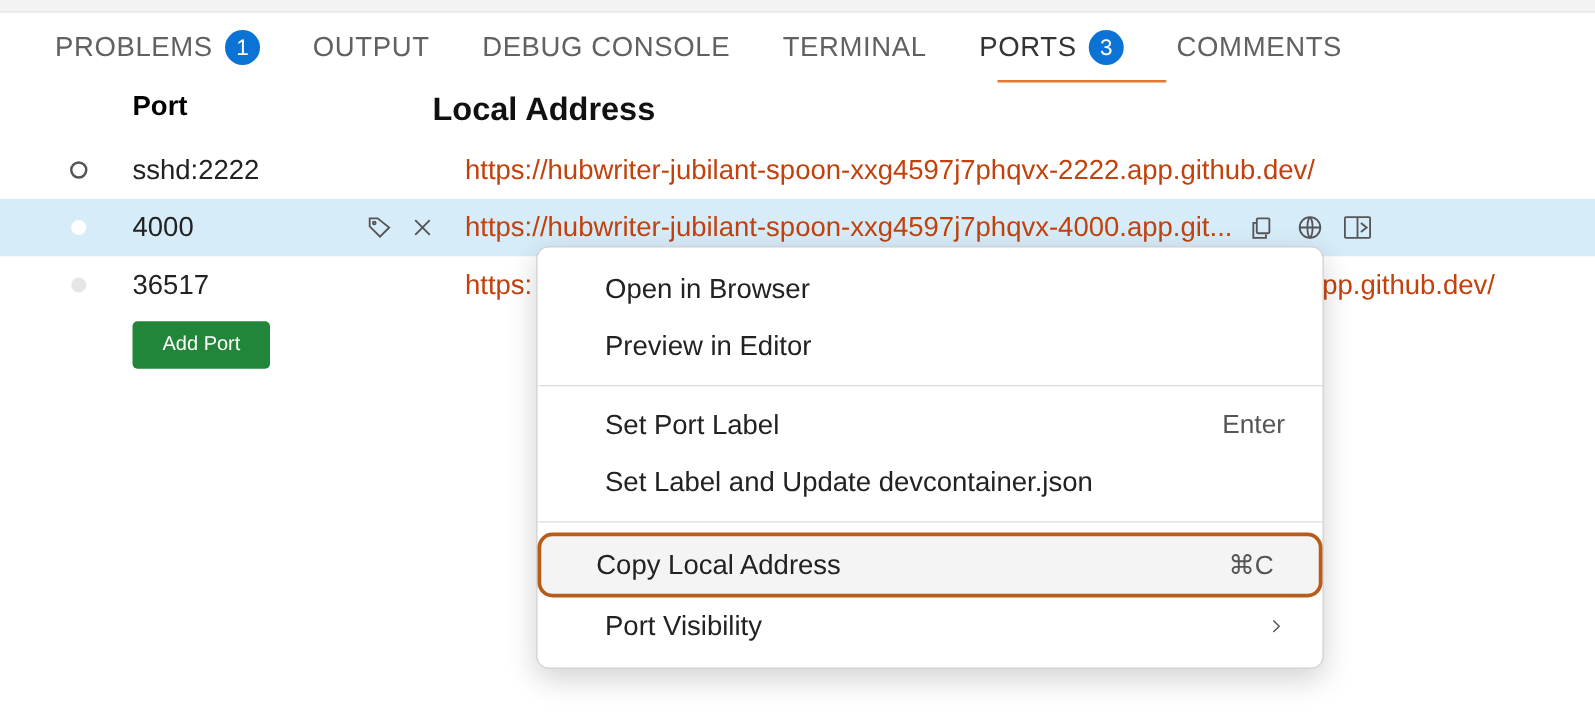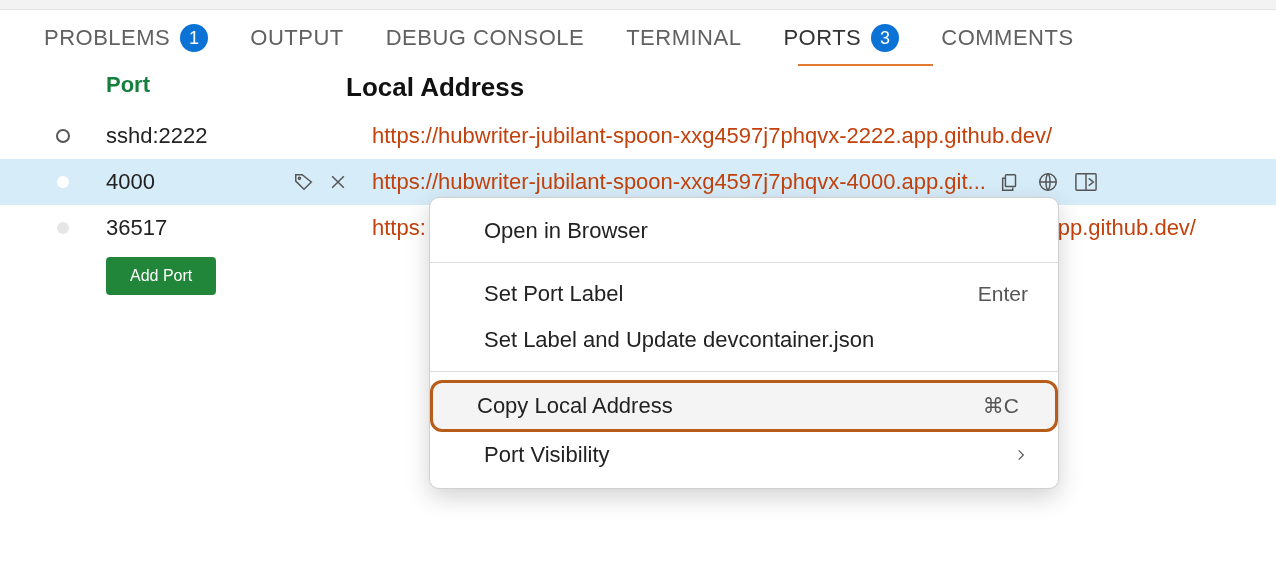--- a/index.html
+++ b/index.html
@@ -62,21 +62,21 @@
   }
   .thead {
     display: flex;
     padding: 10px 0 10px 0;
   }
   .col-port-header { 
     margin-left: 106px;
     width: 240px;
     font-weight: 700; 
     font-size: 22px;
-    color: #15803d;
+    color: #000000;
   }
   .col-addr-header {
     font-weight: 700;
     font-size: 26px;
     color: #111;
   }
   .row {
     display: flex;
     align-items: center;
     height: 46px;
@@ -309,20 +309,23 @@
     </div>
   </div>
 
   <button class="btn">Add Port</button>
 </div>
 
 <div class="context-menu">
   <div class="menu-item">
     <span>Open in Browser</span>
   </div>
+  <div class="menu-item">
+    <span>Preview in Editor</span>
+  </div>
   <div class="menu-sep"></div>
   <div class="menu-item">
     <span>Set Port Label</span>
     <span class="shortcut">Enter</span>
   </div>
   <div class="menu-item">
     <span>Set Label and Update devcontainer.json</span>
   </div>
   <div class="menu-sep"></div>
   <div class="menu-item highlighted">

